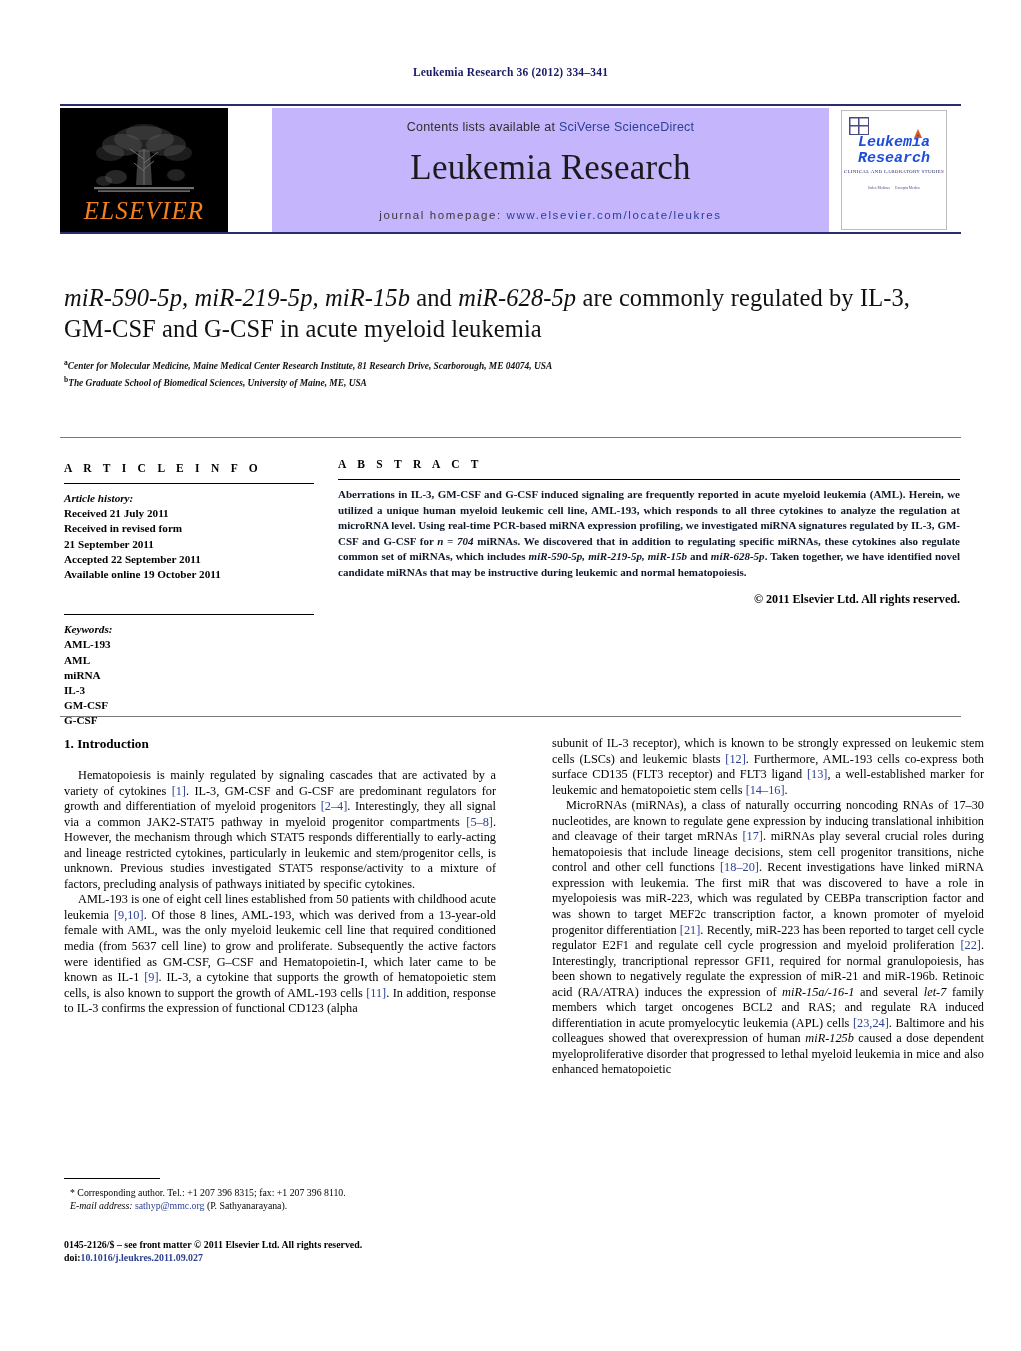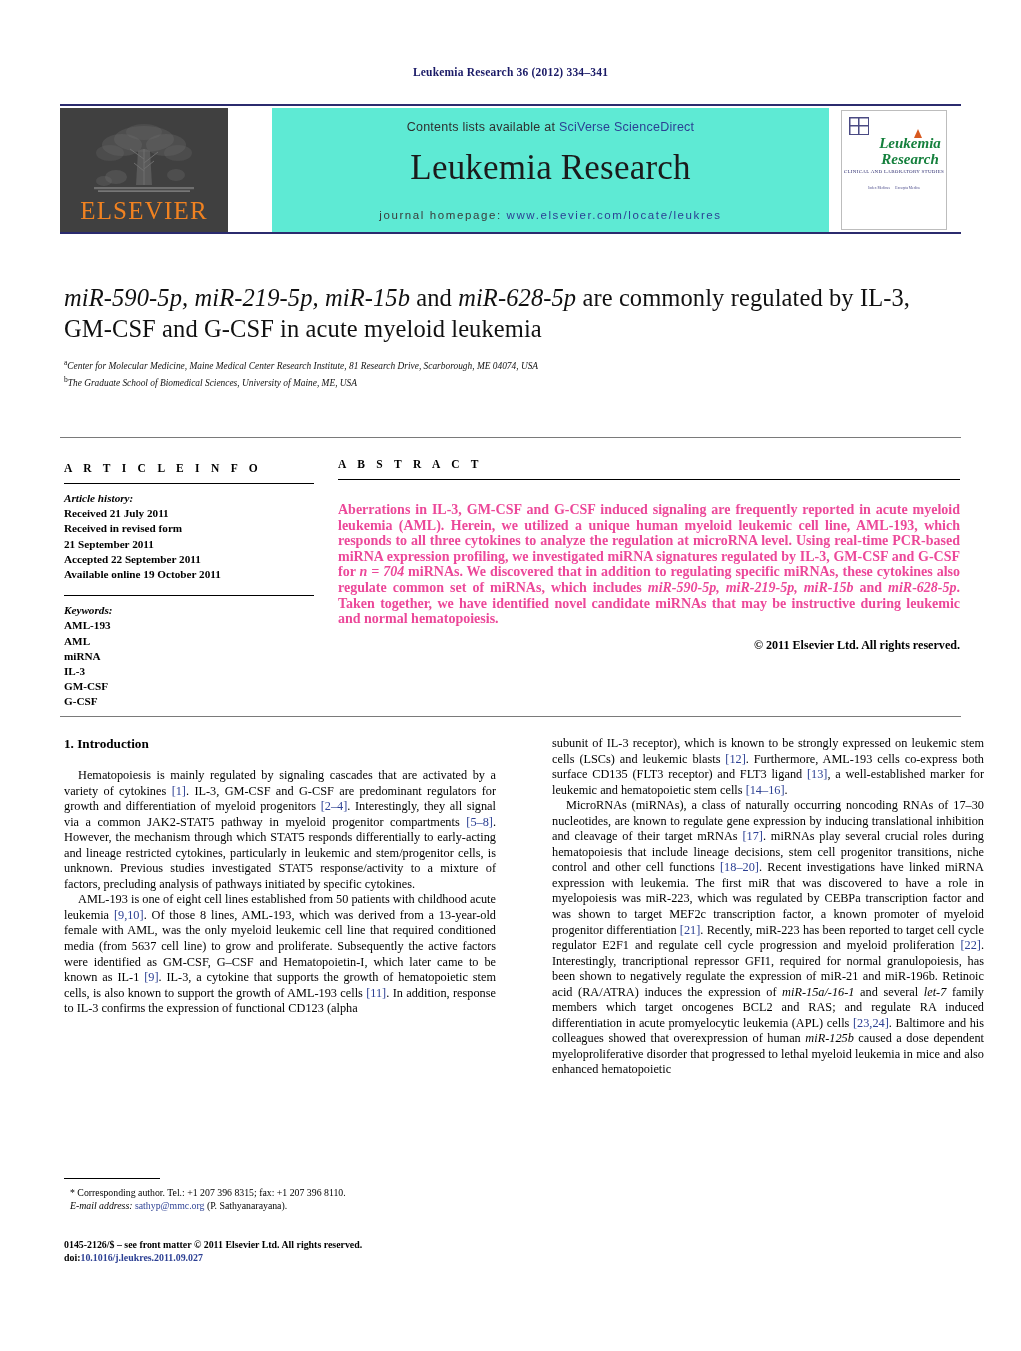--- a/index.html
+++ b/index.html
@@ -28,32 +28,32 @@
     position:absolute; left:60px; top:104px; width:901px; height:130px;
     border-top:2.5px solid #2b2b6e;
     border-bottom:2.5px solid #2b2b6e;
     box-sizing:border-box;
   }
   .masthead-inner{
     position:absolute; left:0; top:2px; width:899px; height:124px;
     display:flex; flex-direction:row; align-items:stretch;
   }
   .logo-cell{
-    width:168px; flex:0 0 168px; background:#404040;
+    width:168px; flex:0 0 168px; background:#000000;
     display:flex; flex-direction:column; align-items:center; justify-content:center;
-    padding-top:2px; box-sizing:border-box;
+    padding-top:2px; box-sizing:border-box;font-style:italic;
   }
   .tree-svg{display:block;}
   .elsevier-word{
     font-family:"Liberation Serif", serif;
     font-size:25px; letter-spacing:1.2px;
     color:#f08221; line-height:1; margin-top:1px;
   }
   .center-cell{
-    flex:1 1 auto; background:#5eead4;
+    flex:1 1 auto; background:#c4b5fd;
     position:relative;
     display:flex; flex-direction:column; align-items:center; justify-content:flex-start;margin-left:44px;
   }
   .contents-line{
     margin-top:12px;
     font-family:"Liberation Sans", sans-serif;
     font-size:12.5px; color:#2f2f2f; letter-spacing:.25px;
   }
   .contents-line .sd-link{color:#2b3f93;}
   .journal-name{
@@ -83,23 +83,23 @@
     background:
       linear-gradient(#2b2b6e,#2b2b6e) 0 0/100% 1.5px no-repeat,
       linear-gradient(#2b2b6e,#2b2b6e) 0 50%/100% 1.5px no-repeat,
       linear-gradient(#2b2b6e,#2b2b6e) 0 100%/100% 1.5px no-repeat,
       linear-gradient(#2b2b6e,#2b2b6e) 0 0/1.5px 100% no-repeat,
       linear-gradient(#2b2b6e,#2b2b6e) 50% 0/1.5px 100% no-repeat,
       linear-gradient(#2b2b6e,#2b2b6e) 100% 0/1.5px 100% no-repeat;
     opacity:.85;
   }
   .cover-title{
-    position:absolute; left:16px; top:24px; width:100%;
-    text-align:center; color:#15803d;
-    font-family:Liberation Serif, serif;
+    position:absolute; left:0; top:24px; width:100%;
+    text-align:center; color:#1d4ed8;
+    font-family:Liberation Mono, monospace;
     font-style:italic; font-weight:bold;
     font-size:15px; line-height:16px;
   }
   .cover-sub{
     position:absolute; left:0; top:58px; width:100%;
     text-align:center; color:#2b2b6e;
     font-family:"Liberation Serif", serif;
     font-size:5px; letter-spacing:.3px;
   }
   .cover-mid{
@@ -120,21 +120,21 @@
     font-size:24.5px; font-weight:normal; line-height:31px;
     color:#101010; letter-spacing:.1px;
   }
   h1.paper-title .ital{font-style:italic;}
   .authors{
     margin-top:16px;
     font-family:"Liberation Serif", serif;
     font-size:19px; color:#101010; line-height:22px;
   }
   .authors sup{font-size:11px; color:#2b3f93; vertical-align:super;}
-  .affils{margin-top:12px;}
+  .affils{margin-top:12px;font-weight:bold;}
   .affil{
     font-family:"Liberation Serif", serif;
     font-style:italic; font-size:9.4px; line-height:13px; color:#111;
   }
   .affil sup{font-style:normal; font-size:7.5px; vertical-align:super;}
   
   .rule-full{
     position:absolute; left:60px; width:901px; height:0;
     border-top:1px solid #7a7a7a;
   }
@@ -148,26 +148,26 @@
   .thin-rule{border-top:1px solid #000; margin:9px 0 0 0; height:0;}
   .info-body{margin-top:7px;}
   .info-label{
     font-family:"Liberation Serif", serif;
     font-style:italic; font-weight:bold; font-size:11.2px; line-height:15.2px;
   }
   .info-line{
     font-family:"Liberation Serif", serif;
     font-weight:bold; font-size:11.2px; line-height:15.2px; color:#000;
   }
-  .kw-block{margin-top:13px;}
+  .kw-block{margin-top:32px;}
   .abs-body{
-    margin-top:22px;
-    font-family:"Liberation Serif", serif;
-    font-size:14px; line-height:15.6px;
-    text-align:justify; color:#ec4899; font-weight:bold;
+    margin-top:7px;
+    font-family:"Liberation Serif", serif;
+    font-size:11px; line-height:15.6px;
+    text-align:justify; color:#0f172a; font-weight:bold;
   }
   .abs-body .ital{font-style:italic;}
   .copyline{
     margin-top:11px; text-align:right;
     font-family:"Liberation Serif", serif;
     font-size:12.1px; font-weight:bold;
   }
   
   .body-wrap{
     position:absolute; left:64px; top:736px; width:896px; height:540px;

